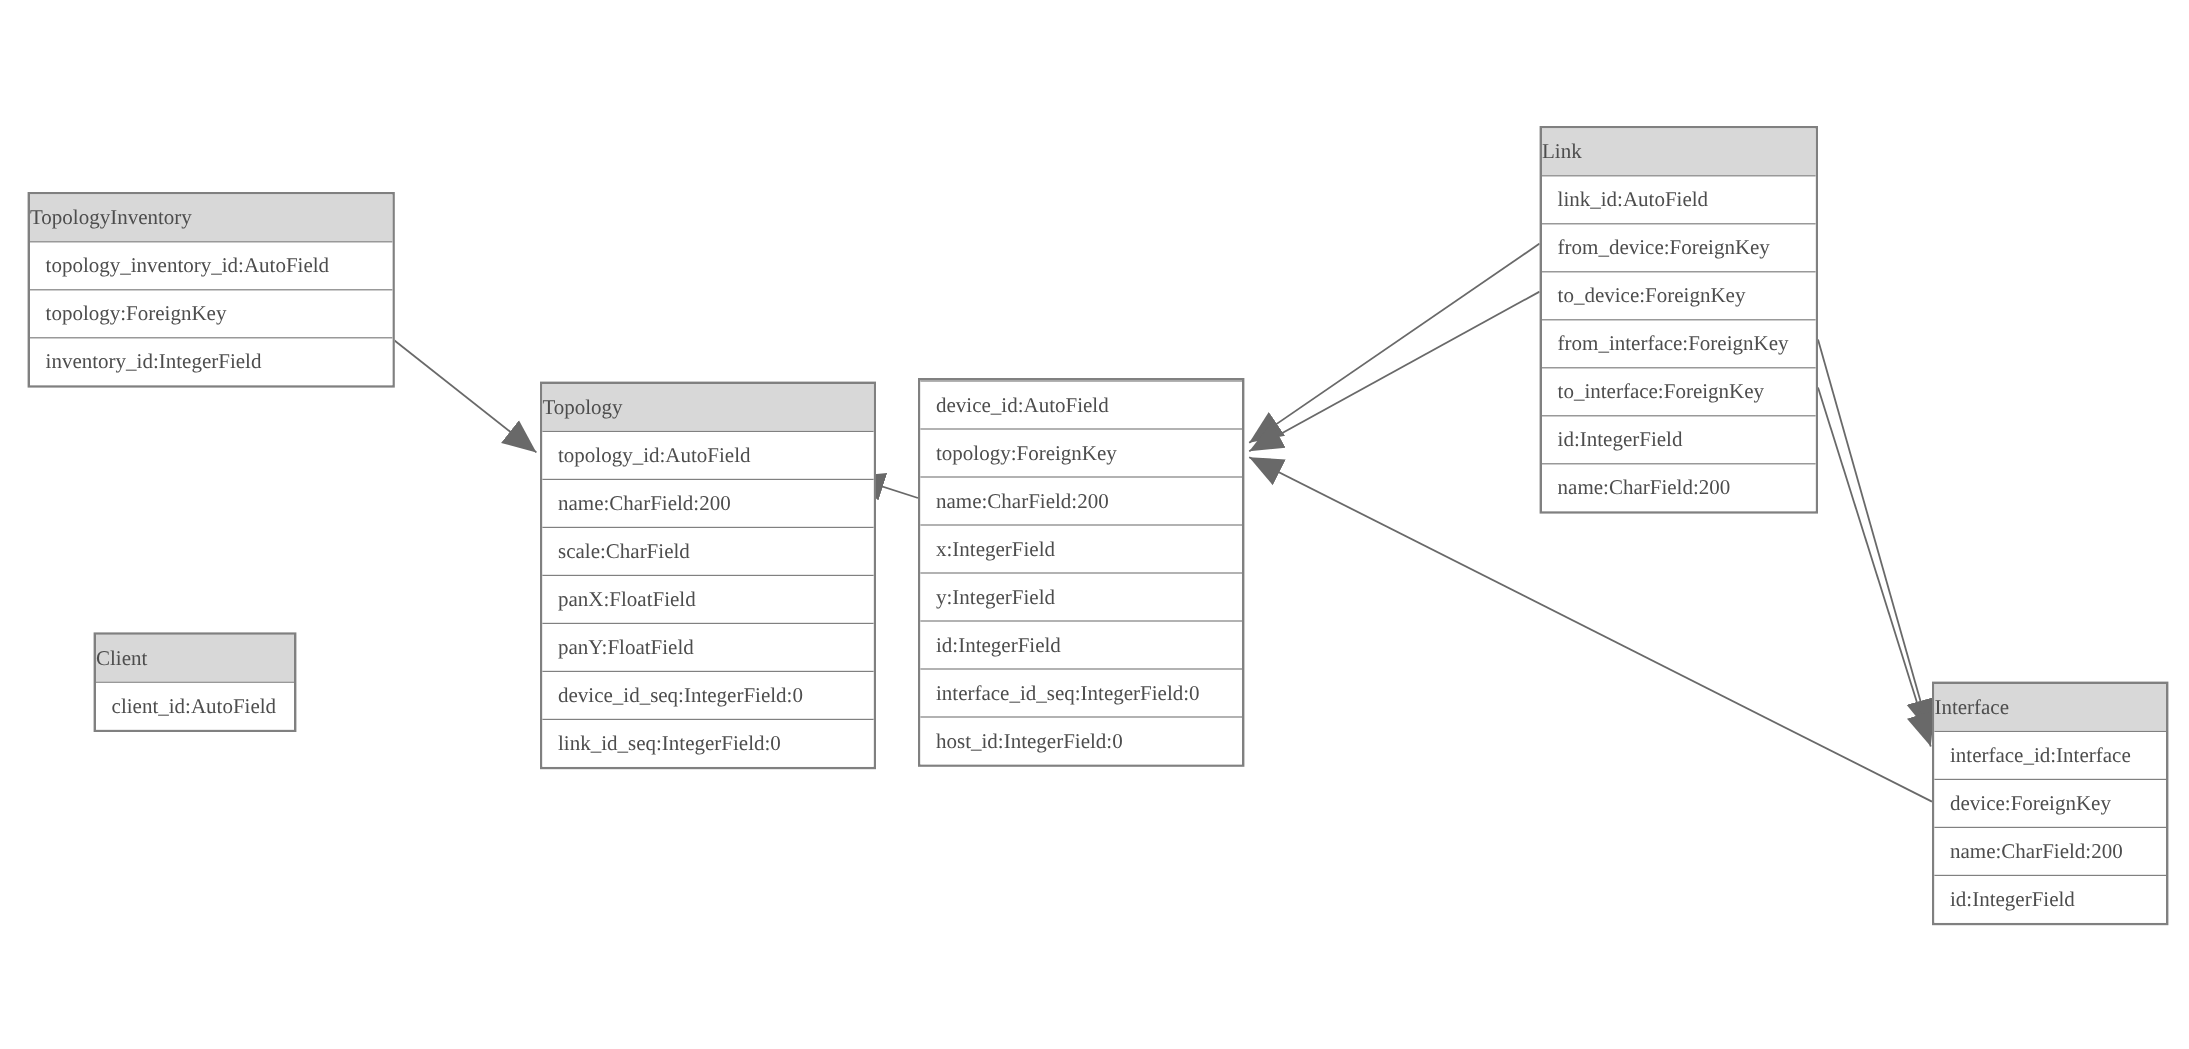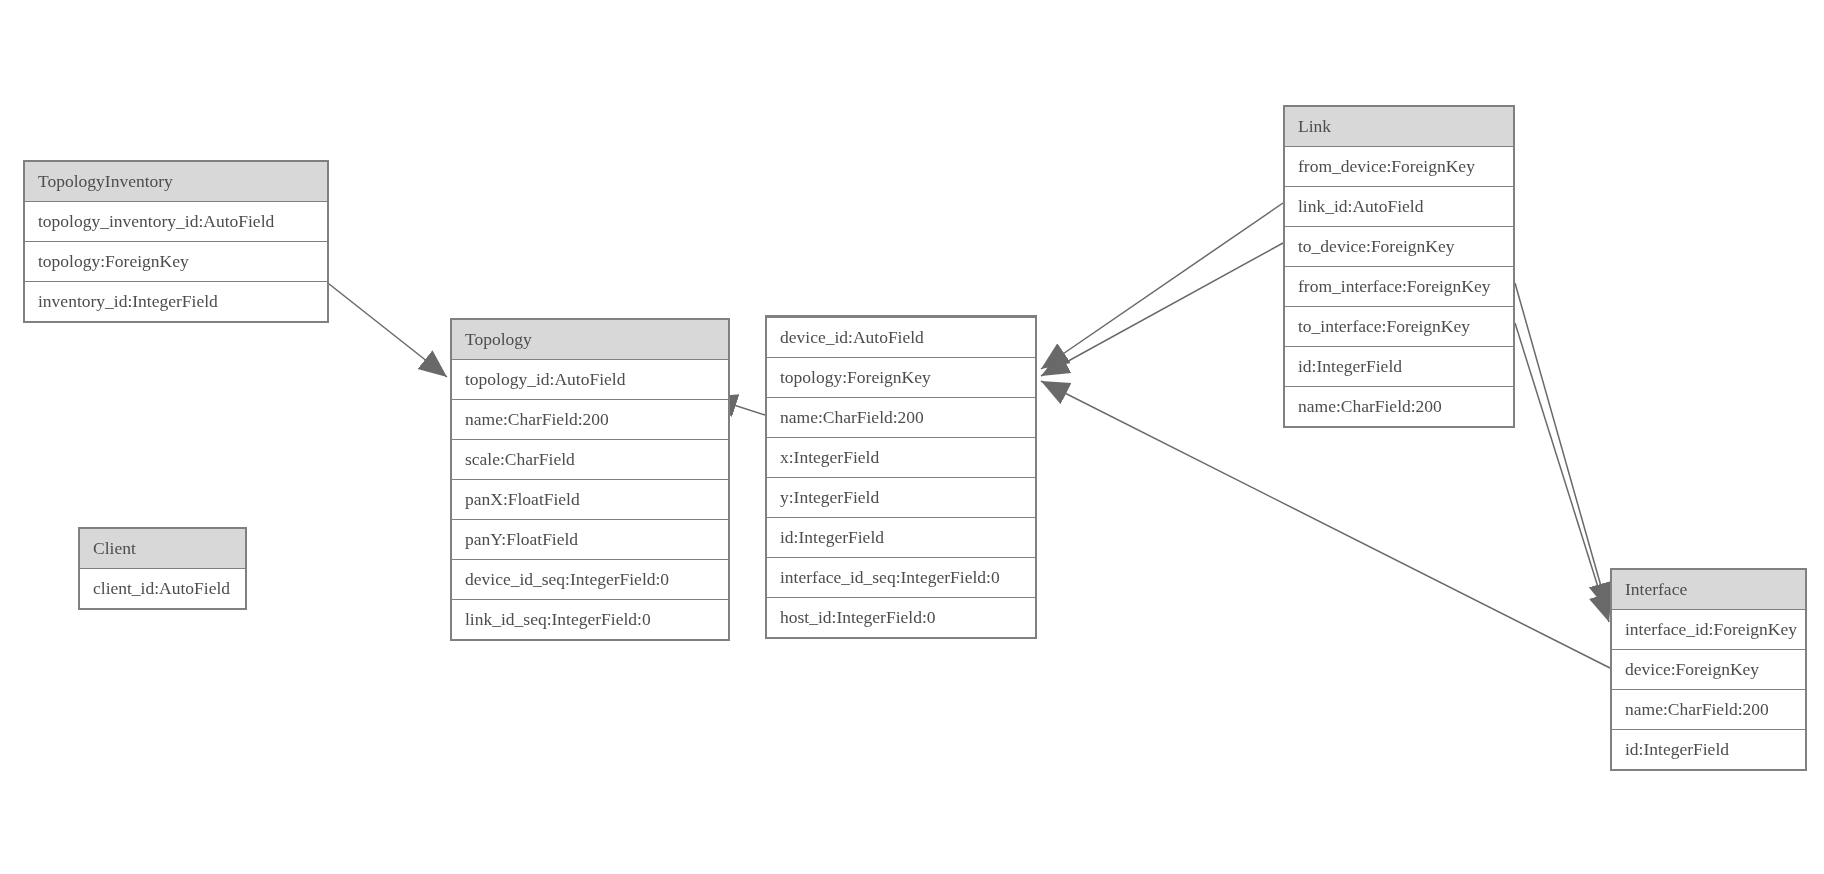--- a/index.html
+++ b/index.html
@@ -37,21 +37,21 @@
     position: absolute;
     background: #ffffff;
     border: 2px solid var(--border);
     color: var(--text);
     font-size: 17.5px;
   }
   .entity-header {
     background: var(--header-fill);
     height: 39px;
     line-height: 39px;
-    padding-left: 13px;
+    padding-left: 0;
     white-space: nowrap;
     overflow: hidden;
   }
   .entity-field {
     background: #ffffff;
     height: 40px;
     line-height: 38.5px;
     padding-left: 13px;
     border-top: 1.5px solid var(--border);
     white-space: nowrap;
@@ -118,29 +118,29 @@
         <div class="entity-field">topology:ForeignKey</div>
         <div class="entity-field">name:CharField:200</div>
         <div class="entity-field">x:IntegerField</div>
         <div class="entity-field">y:IntegerField</div>
         <div class="entity-field">id:IntegerField</div>
         <div class="entity-field">interface_id_seq:IntegerField:0</div>
         <div class="entity-field">host_id:IntegerField:0</div>
       </div>
       <div class="entity" style="left: 1283px; top: 105px; width: 232px;">
         <div class="entity-header">Link</div>
+        <div class="entity-field">link_id:AutoField</div>
         <div class="entity-field">from_device:ForeignKey</div>
-        <div class="entity-field">link_id:AutoField</div>
         <div class="entity-field">to_device:ForeignKey</div>
         <div class="entity-field">from_interface:ForeignKey</div>
         <div class="entity-field">to_interface:ForeignKey</div>
         <div class="entity-field">id:IntegerField</div>
         <div class="entity-field">name:CharField:200</div>
       </div>
       <div class="entity" style="left: 1610px; top: 568px; width: 197px;">
         <div class="entity-header">Interface</div>
-        <div class="entity-field">interface_id:ForeignKey</div>
+        <div class="entity-field">interface_id:Interface</div>
         <div class="entity-field">device:ForeignKey</div>
         <div class="entity-field">name:CharField:200</div>
         <div class="entity-field">id:IntegerField</div>
       </div>
     </div>
 </div>
 
 </body></html>

